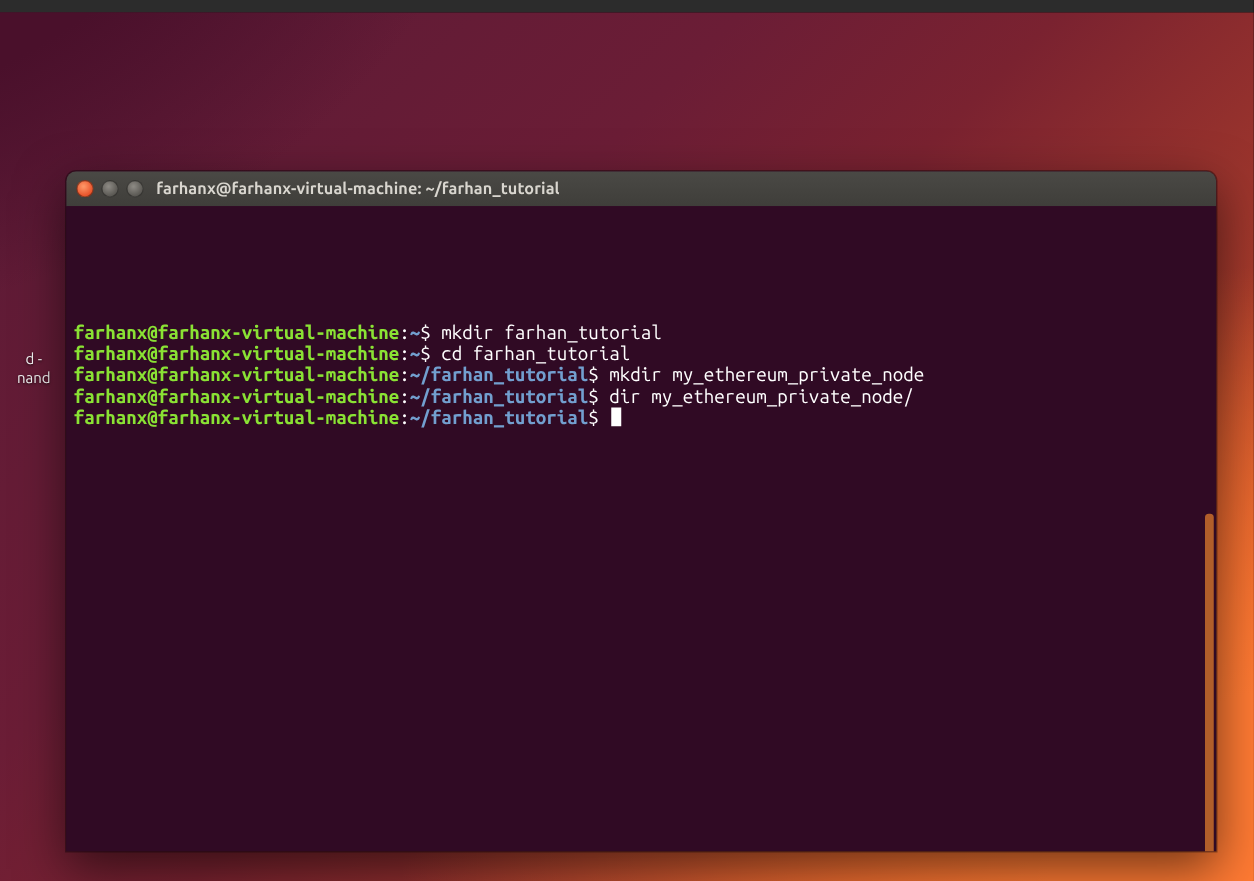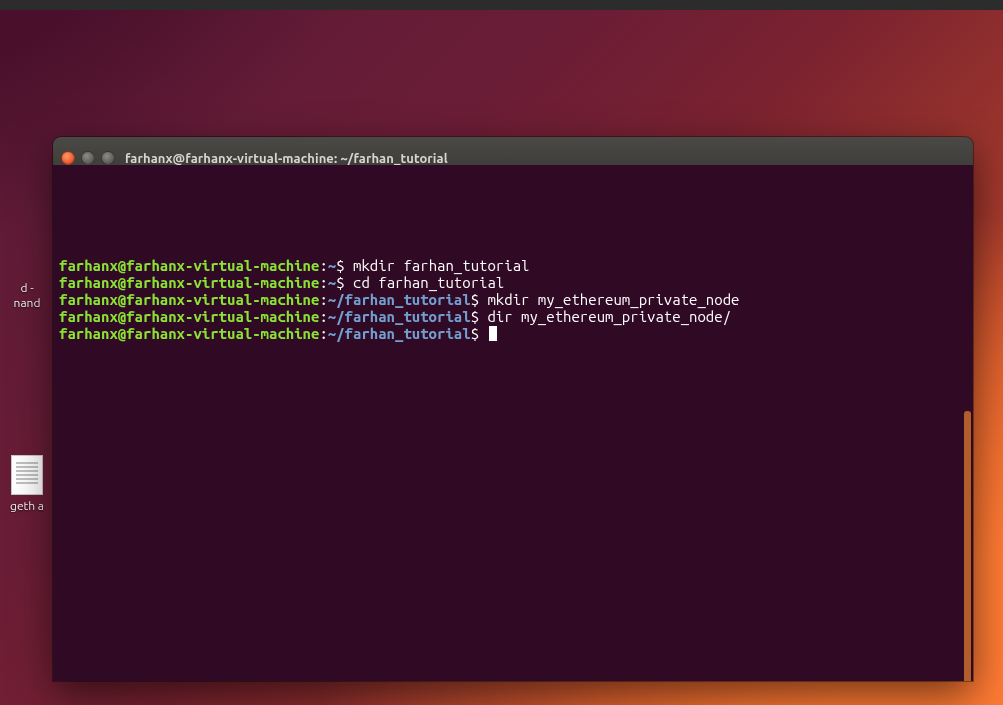--- a/index.html
+++ b/index.html
@@ -87,21 +87,21 @@
     border-radius: 8px 8px 0 0;
     box-shadow: 0 14px 40px rgba(0,0,0,.55), 0 0 0 1px rgba(0,0,0,.35);
     overflow: hidden;
     background: #300a24;
   }
 
   .titlebar {
     height: 28px;
     background: linear-gradient(#4a4945, #3f3e3a);
     display: flex;
-    align-items: flex-end;
+    align-items: center;
     padding: 0 8px;
     gap: 6px;
     color: #d9d6cf;
     font-size: 13px;
     font-weight: 700;
     user-select: none;
   }
   .tb-btn {
     width: 14px; height: 14px;
     border-radius: 50%;
@@ -154,26 +154,20 @@
 
 <div class="top-panel"></div>
 
 <div class="desktop">
 
   <div id="icon1" class="desktop-icon">
     <div class="label">d -
 nand</div>
   </div>
 
-  <div id="icon2" class="desktop-icon">
-    <div class="glyph">
-      <div class="doc-glyph"></div>
-    </div>
-    <div class="label">geth a</div>
-  </div>
 
   <div class="terminal-window">
     <div class="titlebar">
       <div class="tb-btn tb-close"></div>
       <div class="tb-btn tb-min"></div>
       <div class="tb-btn tb-max"></div>
       <div class="tb-title">farhanx@farhanx-virtual-machine: ~/farhan_tutorial</div>
     </div>
 
     <div class="terminal-body" id="terminal-body">

